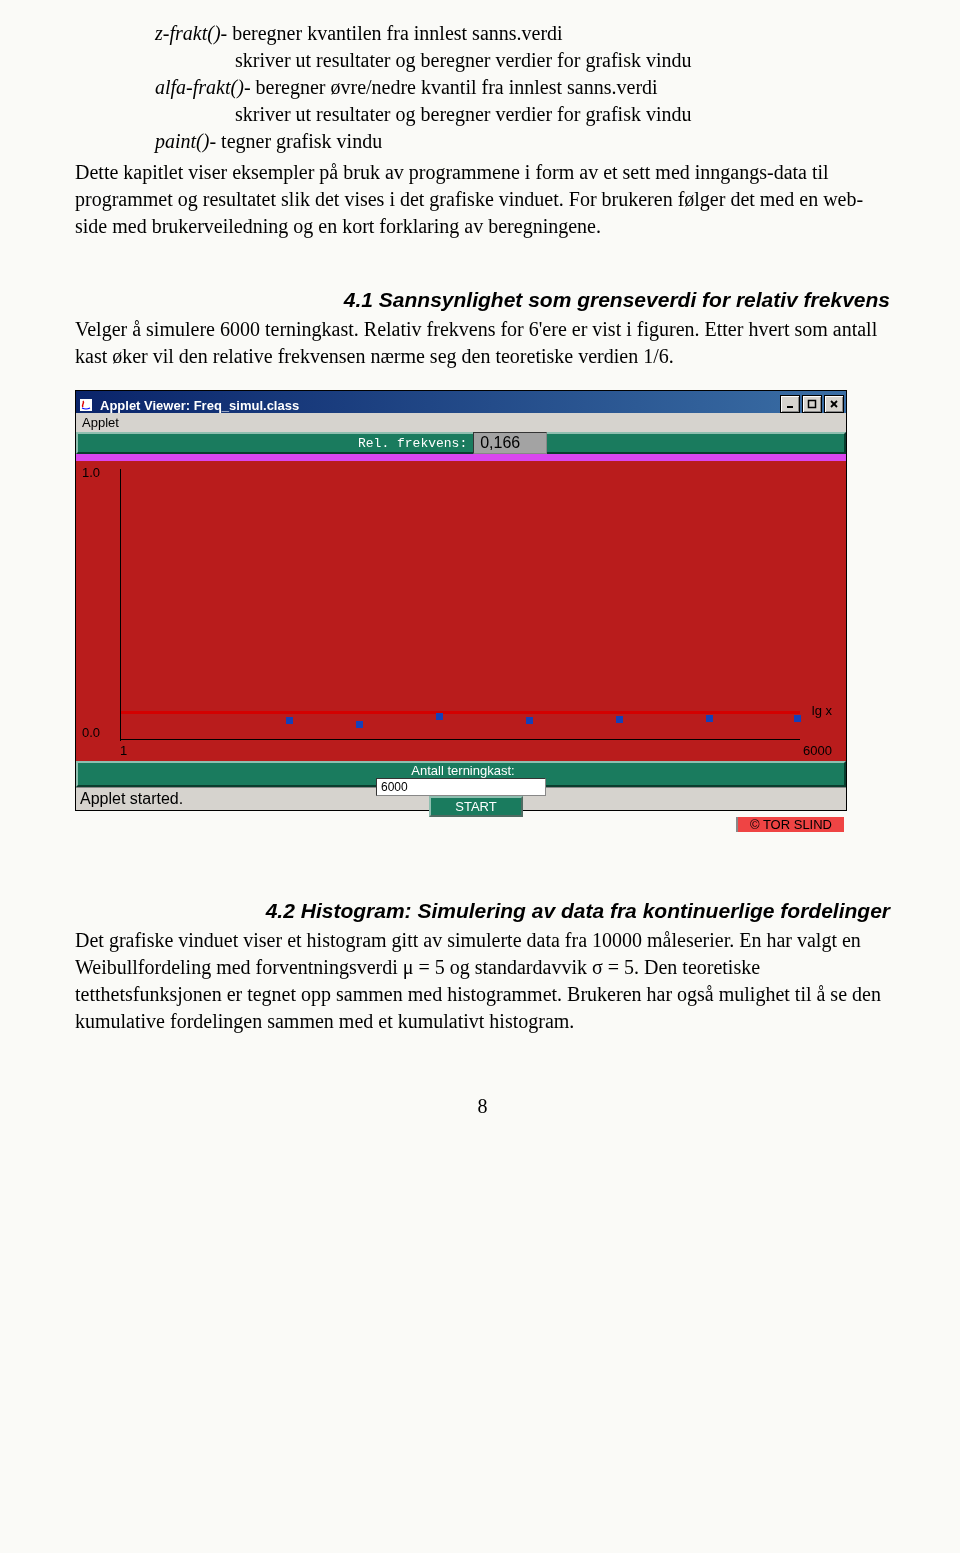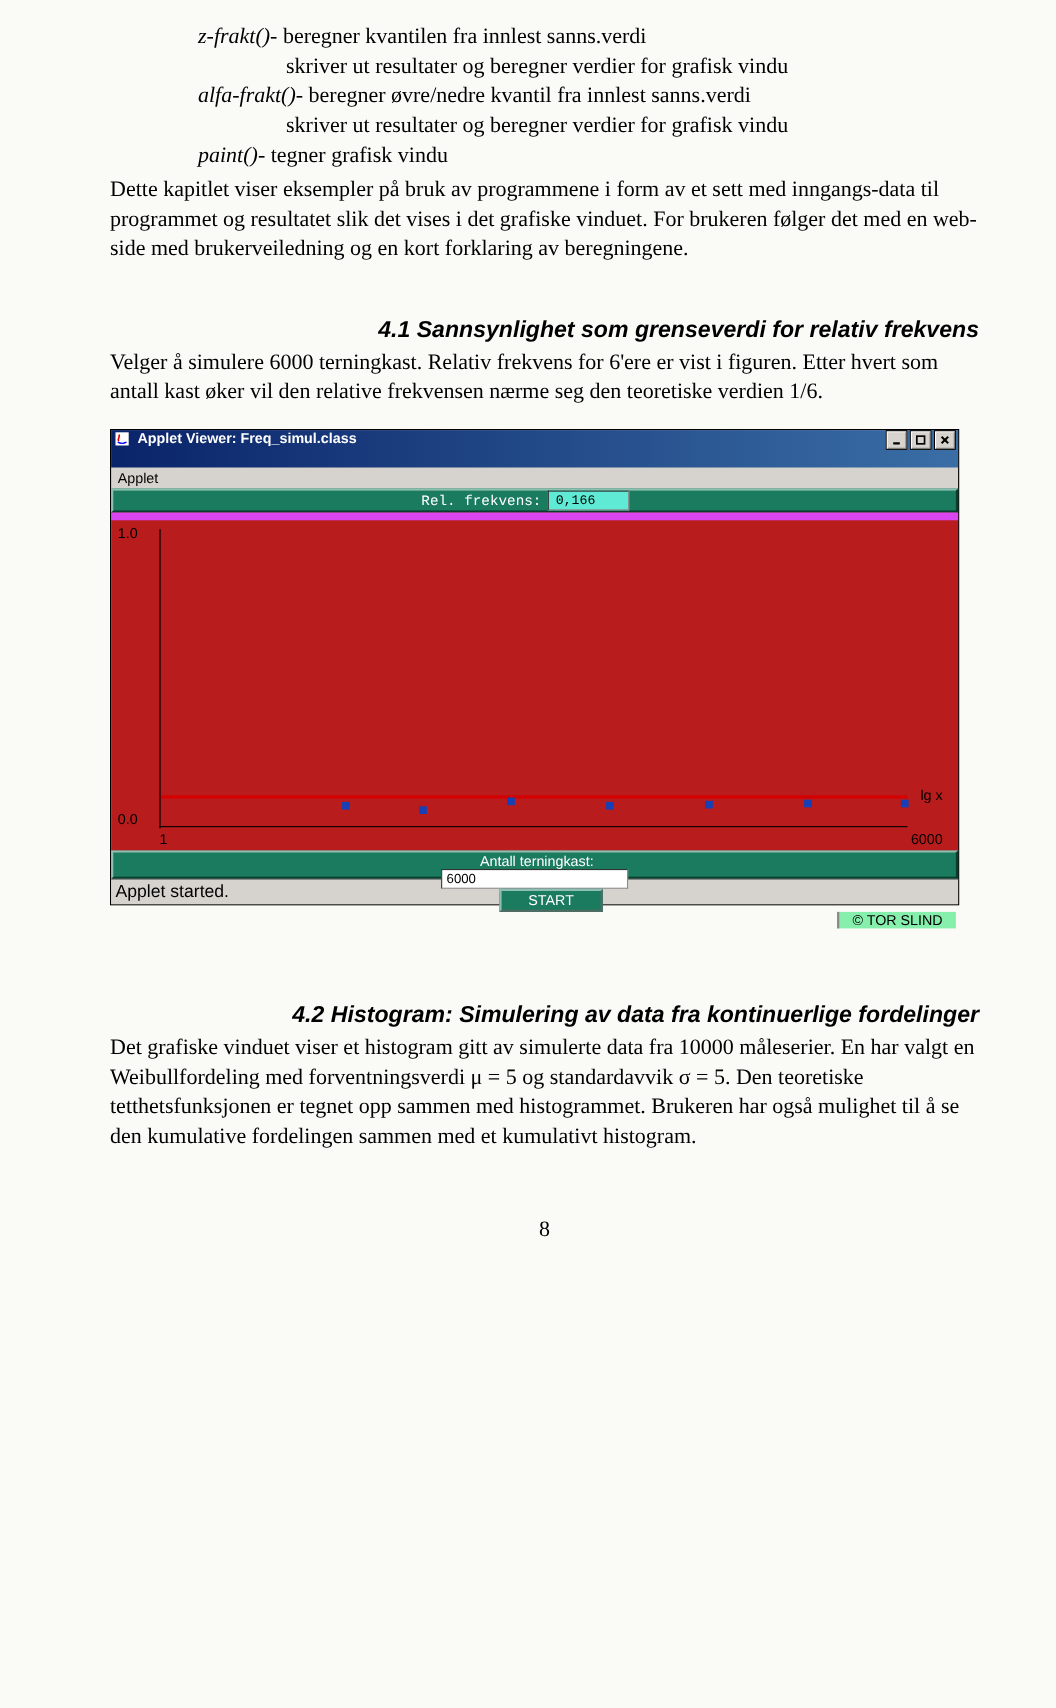--- a/index.html
+++ b/index.html
@@ -4,21 +4,21 @@
 <style>
   body {
     margin: 0;
     padding: 0;
     background: #fafaf7;
     font-family: "Times New Roman", Times, serif;
     color: #000;
     width: 960px;
   }
   .page {
-    padding: 20px 70px 40px 100px;
+    padding: 20px 70px 40px 75px;
     box-sizing: border-box;
   }
   .italic { font-style: italic; }
   .func-list { font-size: 20px; line-height: 1.35; }
   .indent1 { margin-left: 80px; }
   .indent2 { margin-left: 160px; }
   h2.sec { font-family: Arial, Helvetica, sans-serif; font-weight: bold; font-size: 24px; margin-top: 50px; margin-bottom: 4px; }
   h3.subsec { font-family: Arial, Helvetica, sans-serif; font-weight: bold; font-style: italic; font-size: 21px; margin-top: 48px; margin-bottom: 4px; text-align: right; }
   p.body { font-size: 20px; line-height: 1.35; margin: 4px 0; }
   .page-num { text-align: center; font-size: 20px; margin-top: 60px; }
@@ -29,22 +29,22 @@
     margin: 20px 0 0 0;
     border: 1px solid #000;
     background: #d6d3ce;
     font-family: Tahoma, Arial, sans-serif;
     font-size: 13px;
   }
   .titlebar {
     background: linear-gradient(to right, #0a246a, #3a6ea5);
     color: #fff;
     display: flex;
-    align-items: flex-start;
-    height: 34px;
+    align-items: flex-end;
+    height: 22px;
     padding: 0 2px;
     font-weight: bold;
   }
   .titlebar .java-icon { margin-right: 6px; display: inline-flex; }
   .titlebar .spacer { flex: 1; }
   .titlebar .win-btn {
     width: 18px; height: 16px;
     background: #d6d3ce;
     border: 1px solid #000;
     box-shadow: inset 1px 1px 0 #fff, inset -1px -1px 0 #888;
@@ -61,23 +61,23 @@
     display: flex;
     align-items: center;
     border-top: 2px solid #8fbfb0;
     border-left: 2px solid #8fbfb0;
     border-right: 2px solid #0a3d2e;
     border-bottom: 2px solid #0a3d2e;
     box-sizing: border-box;
   }
   .rel-bar .label-rel { margin-left: 280px; margin-right: 6px; font-family: Liberation Mono, monospace; }
   .rel-bar .value-box {
-    background: #5eead4; color: #000; border: 1px inset #888;
-    padding: 1px 6px; font-size: 12px; width: 60px;
-    font-family: Liberation Mono, monospace;
+    background: #a3a3a3; color: #000; border: 1px inset #888;
+    padding: 1px 6px; font-size: 16px; width: 60px;
+    font-family: Liberation Sans, sans-serif;
   }
   .chart-area {
     background: #b91c1c;
     height: 300px;
     position: relative;
     border-top: 7px solid #d946ef;
   }
   .chart-tick { position: absolute; font-size: 13px; color: #000; }
   .chart-line-red { position: absolute; left: 44px; right: 46px; top: 250px; height: 3px; background: #d40000; }
   .chart-point { position: absolute; width: 7px; height: 7px; background: #1540b8; }
@@ -106,21 +106,21 @@
   .control-bar .start-btn {
     background: #1a7b5e;
     color: #fff;
     border: 2px outset #8fbfb0;
     padding: 1px 24px;
     margin-left: 30px;
     font-size: 13px;
     cursor: pointer;
   }
   .control-bar .copyright {
-    background: #86efac;
+    background: #ef4444;
     color: #000;
     margin-left: auto;
     height: 100%;
     display: flex;
     align-items: center;
     padding: 0 12px;
     border-left: 2px solid #888;
   }
   .statusbar {
     border-top: 1px solid #888;

